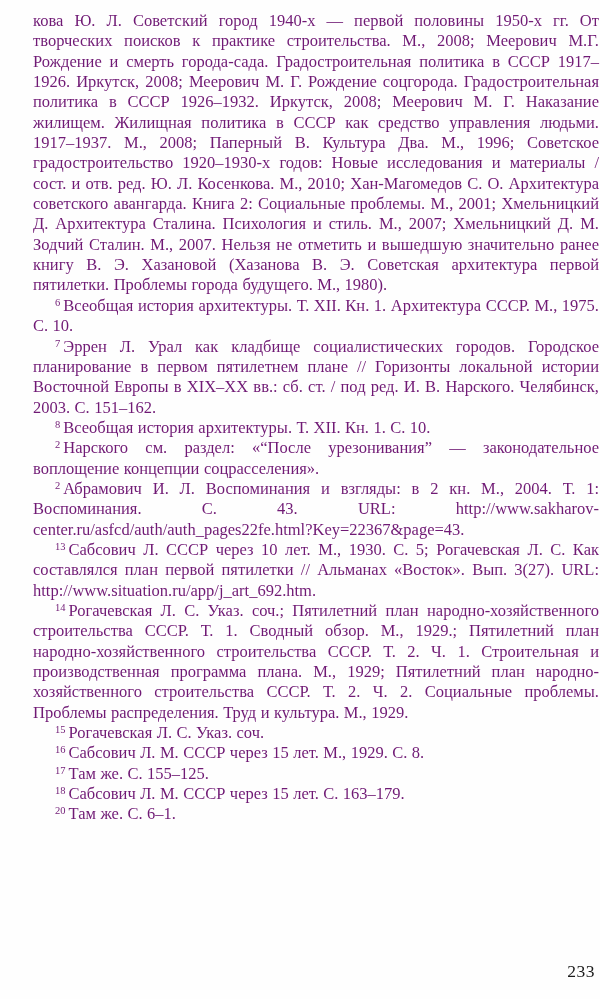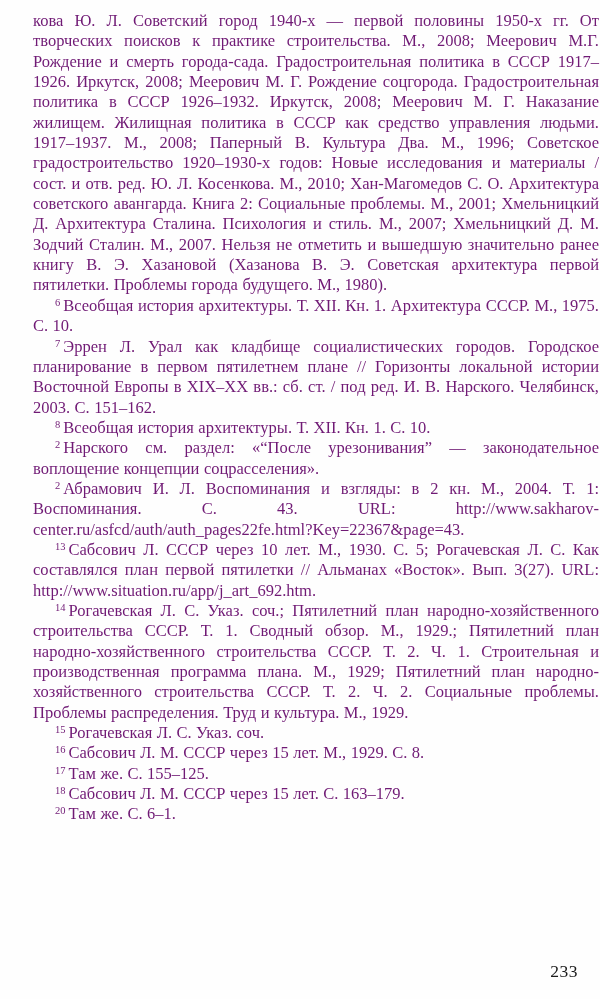--- a/index.html
+++ b/index.html
@@ -42,21 +42,21 @@
   p.footnote sup {
     font-size: 10.5px;
     line-height: 0;
     vertical-align: baseline;
     position: relative;
     top: -5px;
     margin-right: 3px;
   }
   .page-number {
     position: absolute;
-    right: 22px;
+    right: 5px;
     top: 961px;
     font-size: 17.5px;
     color: #1b1b1b;
     letter-spacing: 0.5px;
   }
 </style>
 </head>
 <body>
 
 <div class="page">

